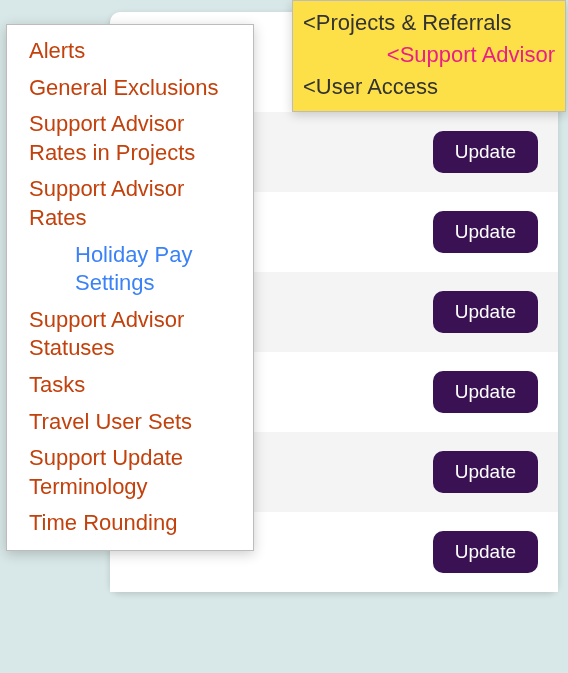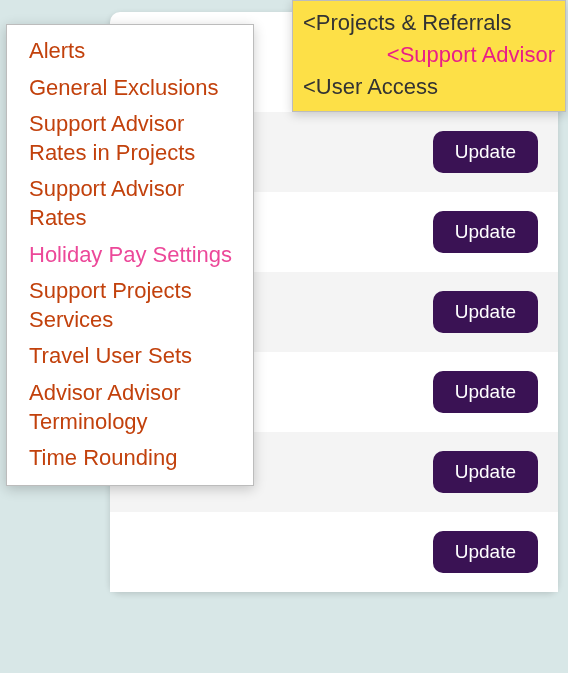--- a/index.html
+++ b/index.html
@@ -78,21 +78,21 @@
     z-index: 40;
   }
   .left-popup .litem {
     font-size: 22px;
     line-height: 1.3;
     color: #c2410c;
     cursor: pointer;
     margin-bottom: 8px;
   }
   .left-popup .litem:last-child { margin-bottom: 0; }
-  .left-popup .litem.active { color: #ec4899; }
+  .left-popup .litem.active { color: #3b82f6; margin-left: 46px; }
 </style>
 </head>
 <body>
 
 <div class="content-card">
   <div class="rows">
     <div class="row alt">
       <button class="update-btn">Update</button>
     </div>
     <div class="row plain">
@@ -118,17 +118,18 @@
   <div class="mitem active">&lt;Support Advisor</div>
   <div class="mitem">&lt;User Access</div>
 </div>
 
 <div class="left-popup">
   <div class="litem">Alerts</div>
   <div class="litem">General Exclusions</div>
   <div class="litem">Support Advisor Rates in Projects</div>
   <div class="litem">Support Advisor Rates</div>
   <div class="litem active">Holiday Pay Settings</div>
-  <div class="litem">Support Projects Services</div>
+  <div class="litem">Support Advisor Statuses</div>
+  <div class="litem">Tasks</div>
   <div class="litem">Travel User Sets</div>
-  <div class="litem">Advisor Advisor Terminology</div>
+  <div class="litem">Support Update Terminology</div>
   <div class="litem">Time Rounding</div>
 </div>
 
 </body></html>

